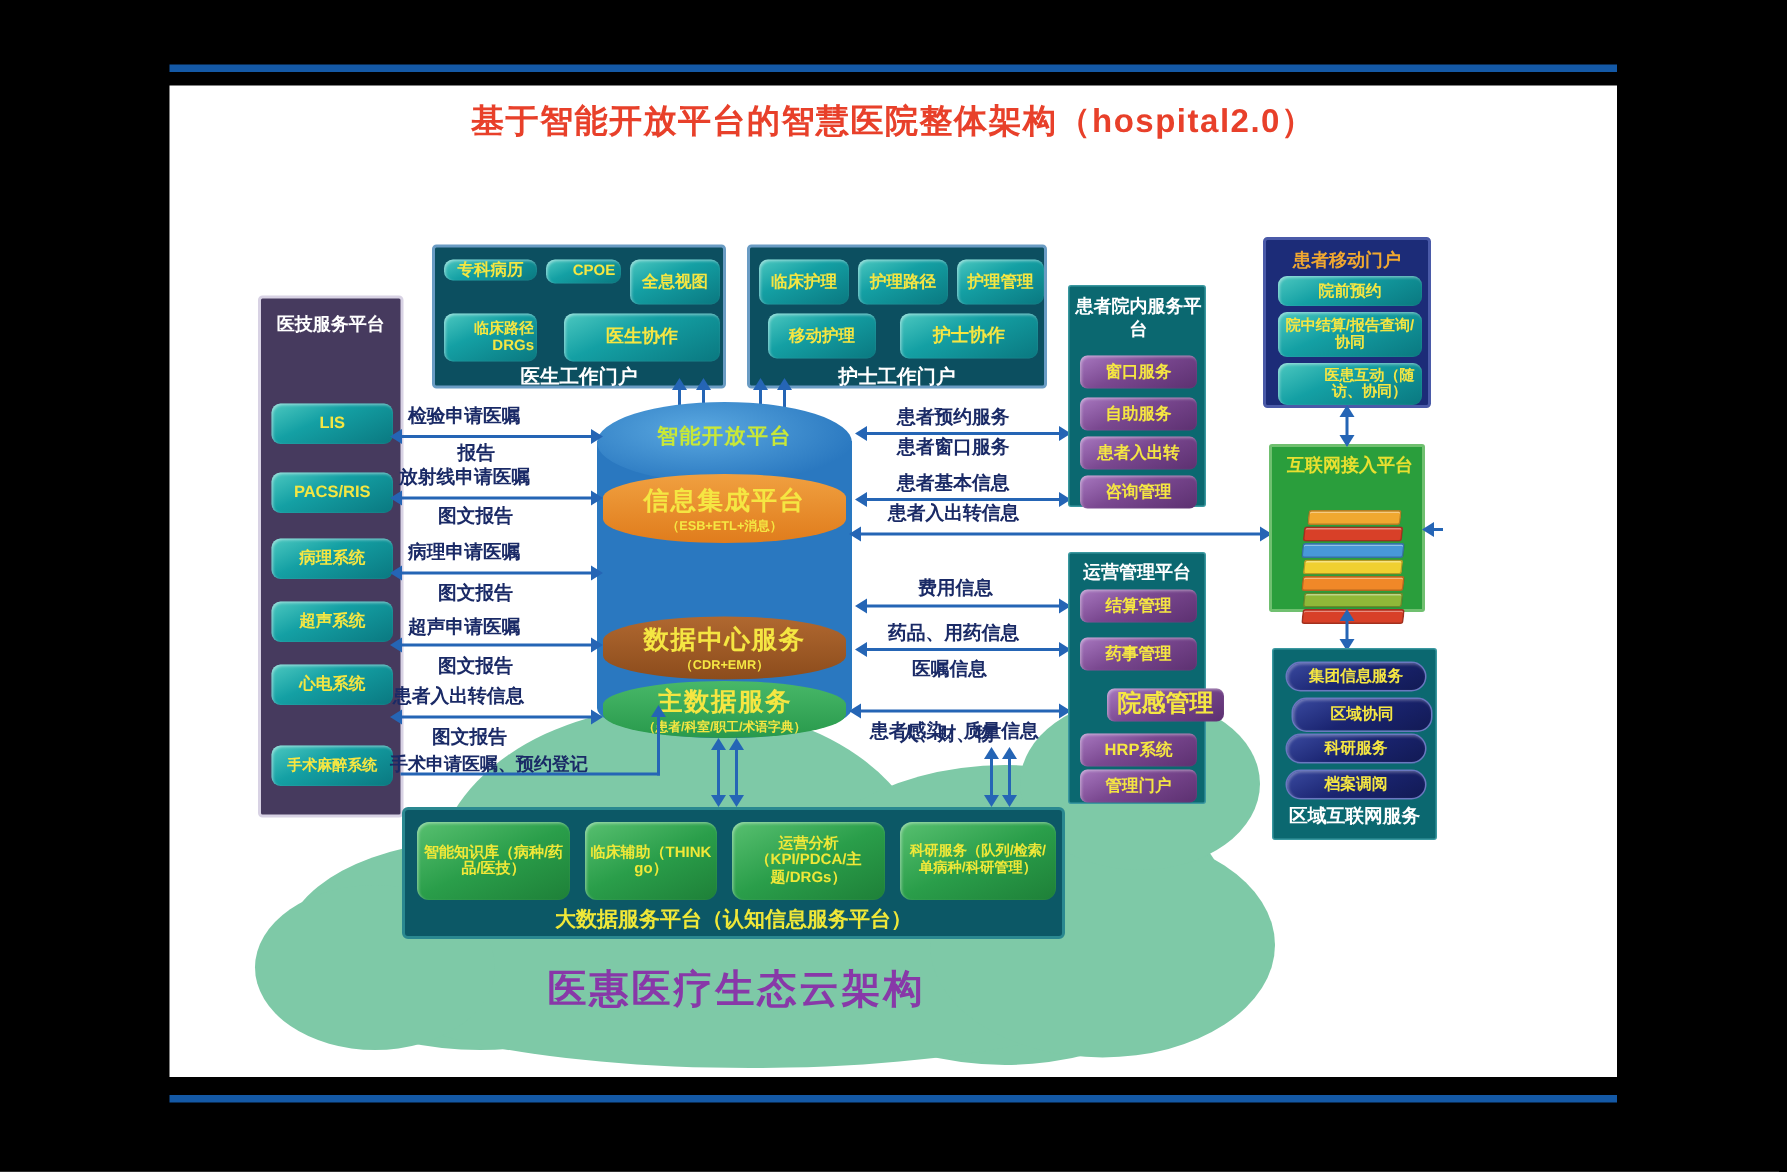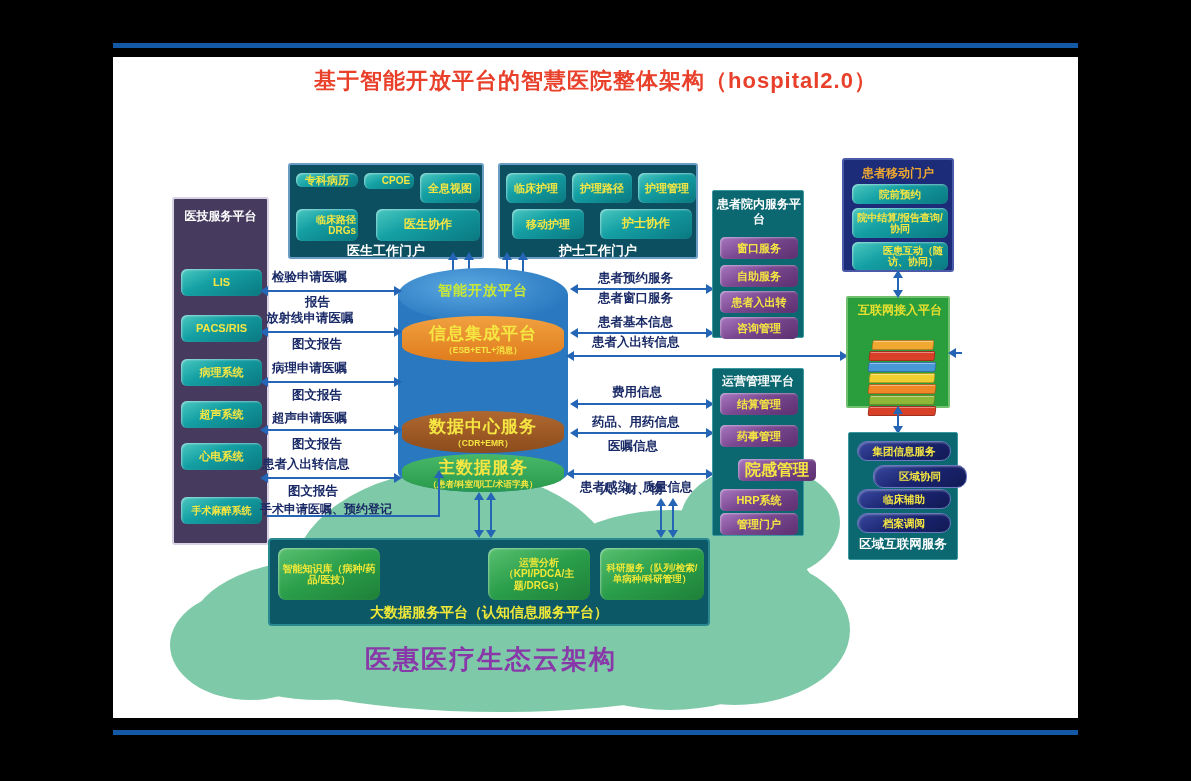--- a/index.html
+++ b/index.html
@@ -209,31 +209,32 @@
     </div>
   </div>
 
   <div class="abs varrow a-u a-d" style="left:897px;top:272px;height:24px;"></div>
   <div class="abs varrow a-u a-d" style="left:897px;top:408px;height:24px;"></div>
   <div class="abs harrow a-l" style="left:950px;top:352px;width:12px;"></div>
 
 
   <div class="abs teal-panel z3" style="left:848px;top:432px;width:110px;height:128px;">
     <div class="abs btn btn-navy" style="left:8px;top:8px;width:94px;height:20px;font-size:10.5px;">集团信息服务</div>
-    <div class="abs btn btn-navy" style="left:24px;top:32px;width:94px;height:23px;font-size:10.5px;">区域协同</div>
-    <div class="abs btn btn-navy" style="left:8px;top:56px;width:94px;height:20px;font-size:10.5px;">临床辅助</div>
+    <div class="abs btn btn-navy" style="left:12px;top:32px;width:94px;height:23px;font-size:10.5px;">区域协同</div>
+    <div class="abs btn btn-navy" style="left:8px;top:56px;width:94px;height:20px;font-size:10.5px;">科研服务</div>
     <div class="abs btn btn-navy" style="left:8px;top:80px;width:94px;height:20px;font-size:10.5px;">档案调阅</div>
     <div class="abs ptitle" style="left:0;top:104px;width:100%;font-size:12.5px;">区域互联网服务</div>
   </div>
 
   <div class="abs varrow a-u a-d" style="left:478px;top:494px;height:42px;"></div>
   <div class="abs varrow a-u a-d" style="left:490px;top:494px;height:42px;"></div>
   <div class="abs varrow a-u a-d" style="left:660px;top:500px;height:36px;"></div>
   <div class="abs varrow a-u a-d" style="left:672px;top:500px;height:36px;"></div>
 
   <div class="abs bigdata-panel z3" style="left:268px;top:538px;width:442px;height:88px;">
     <div class="abs btn btn-green" style="left:8px;top:8px;width:102px;height:52px;font-size:10px;">智能知识库（病种/药品/医技）</div>
+    <div class="abs btn btn-green" style="left:120px;top:8px;width:88px;height:52px;font-size:10px;">临床辅助（THINK go）</div>
     <div class="abs btn btn-green" style="left:218px;top:8px;width:102px;height:52px;font-size:10px;">运营分析（KPI/PDCA/主题/DRGs）</div>
     <div class="abs btn btn-green" style="left:330px;top:8px;width:104px;height:52px;font-size:9.5px;">科研服务（队列/检索/单病种/科研管理）</div>
     <div class="abs ptitle" style="left:0;top:64px;width:100%;font-size:14px;color:#f0e838;">大数据服务平台（认知信息服务平台）</div>
   </div>
 
 </div>
 
 </body></html>

